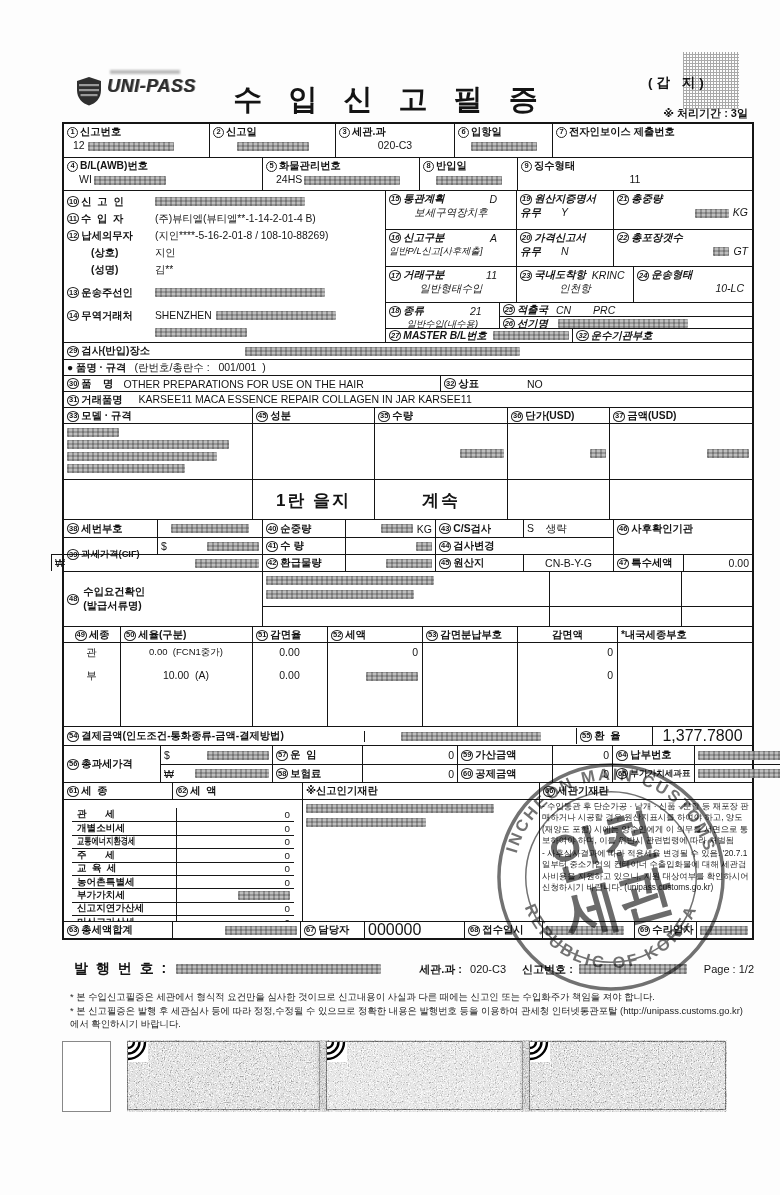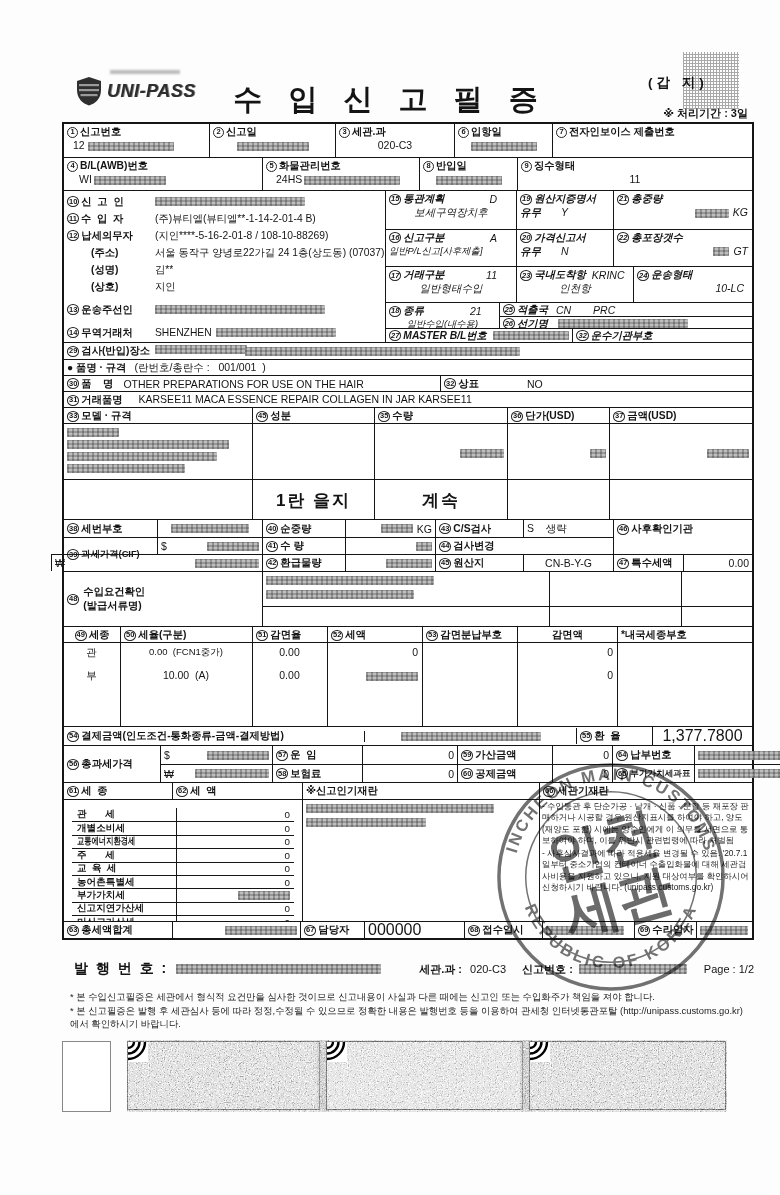--- a/index.html
+++ b/index.html
@@ -1,19 +1,19 @@
 <!DOCTYPE html>
 <html><head>
 <meta charset="utf-8">
 <style>
   html,body{margin:0;padding:0;background:#ddd;}
   .page{position:relative;width:780px;height:1195px;background:#fdfdfd;overflow:hidden;
         font-family:"Liberation Sans","DejaVu Sans",sans-serif;color:#141414;}
   
-  .logo{position:absolute;left:76px;top:76px;display:flex;align-items:center;gap:5px;}
+  .logo{position:absolute;left:76px;top:76px;display:flex;align-items:flex-start;gap:5px;}
   .logo .smudge{position:absolute;left:34px;top:-6px;width:70px;height:4px;background:#bbb;filter:blur(1px);}
   .logo-text{font-size:18px;font-weight:bold;font-style:italic;letter-spacing:.5px;color:#2e2e2e;
              text-shadow:1px 0 0 #888;}
   .title{position:absolute;left:160px;top:80px;width:460px;text-align:center;
          font-size:29px;font-weight:bold;letter-spacing:9px;white-space:nowrap;}
   .sheet-pattern{position:absolute;left:683px;top:52px;width:56px;height:57px;opacity:.75;
       background-image:repeating-linear-gradient(90deg,#8d8d8d 0 1px,transparent 1px 3px),
                        repeating-linear-gradient(0deg,#8d8d8d 0 1px,transparent 1px 3px);}
   .sheet-label{position:absolute;left:648px;top:74px;font-size:13.5px;font-weight:bold;letter-spacing:4px;z-index:2;}
   .period{position:absolute;right:32px;top:106px;font-size:11px;font-weight:bold;}
@@ -180,30 +180,26 @@
           <span>(주)뷰티엘(뷰티엘**-1-14-2-01-4 B)</span>
         </div>
         <div class="pline">
           <span class="plb">
               <span class="cn">12</span>
               <span class="pre">납세의무자</span>
             </span>
           <span>(지인****-5-16-2-01-8 / 108-10-88269)</span>
         </div>
         <div class="pline">
-          <span class="plb ind">(주소)</span>
-          <span>서울 동작구 양녕로22가길 24 1층(상도동) (07037)</span>
+          <span class="plb ind">(상호)</span>
+          <span>지인</span>
         </div>
         <div class="pline">
           <span class="plb ind">(성명)</span>
           <span>김**</span>
-        </div>
-        <div class="pline">
-          <span class="plb ind">(상호)</span>
-          <span>지인</span>
         </div>
         <div class="pline" style="margin-top:6px">
           <span class="plb">
               <span class="cn">13</span>
               <span>운송주선인</span>
             </span>
           <span class="rd" style="width:170px"></span>
         </div>
         <div class="pline" style="margin-top:6px">
           <span class="plb">

